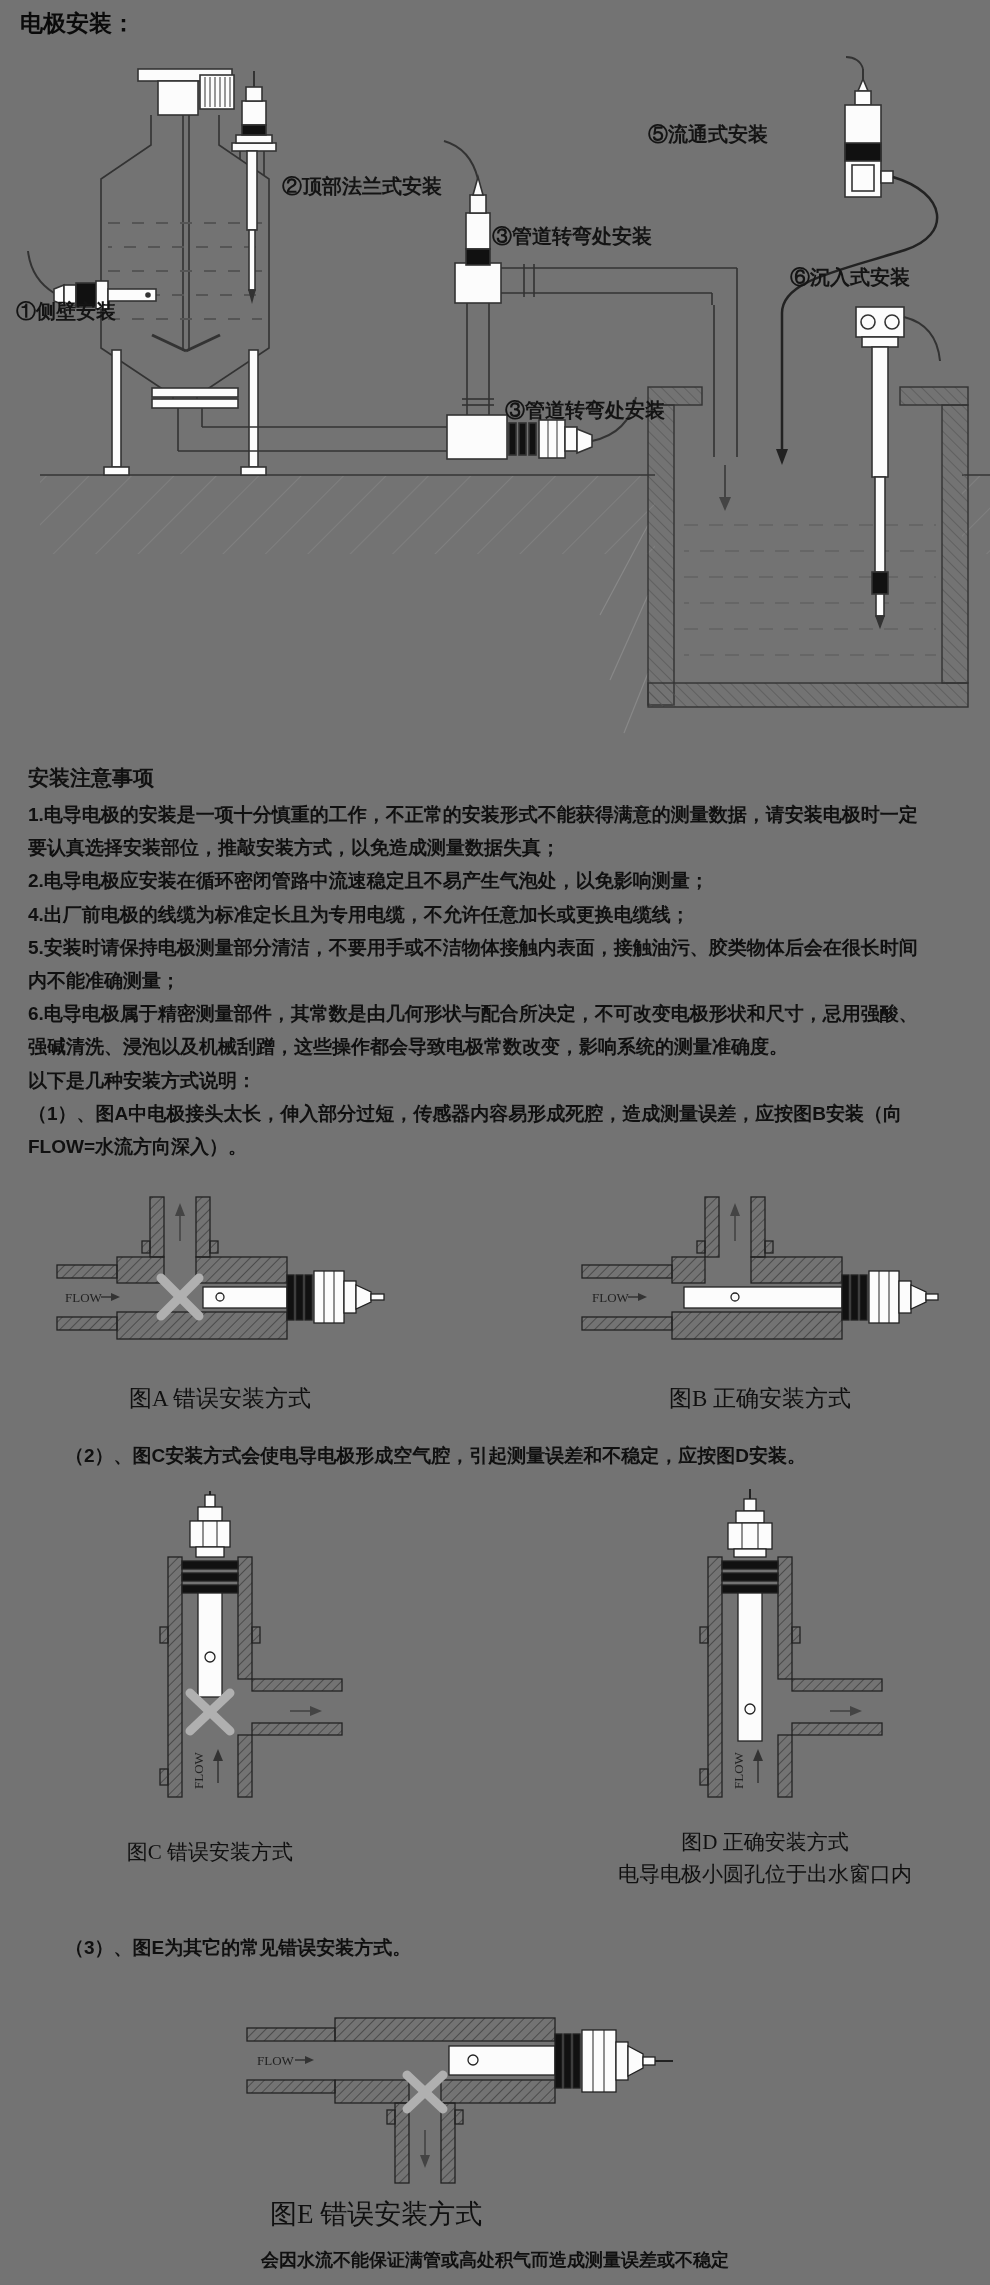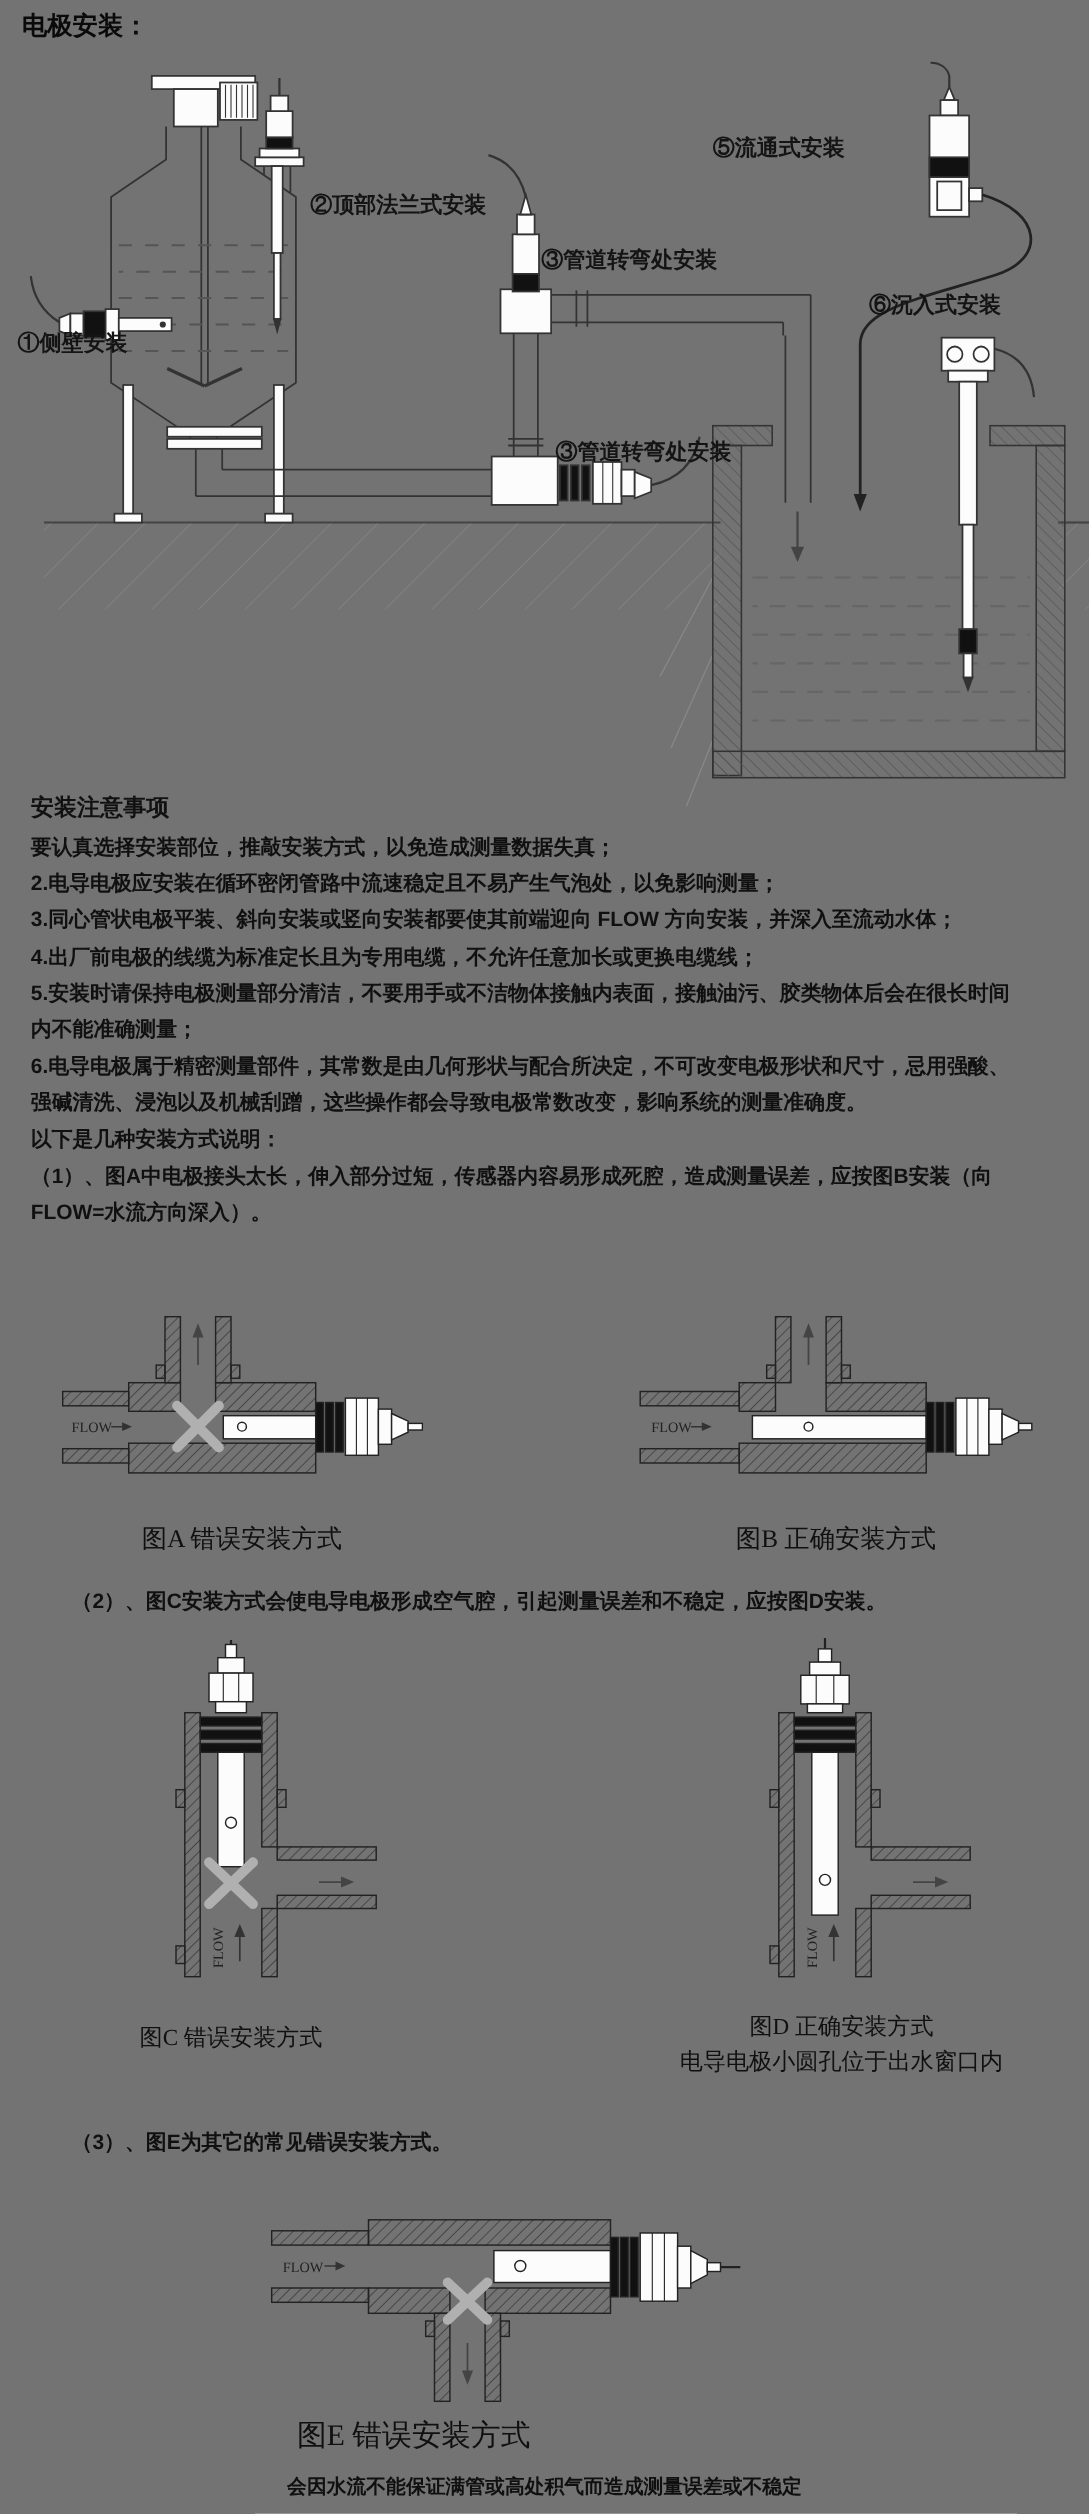--- a/index.html
+++ b/index.html
@@ -205,26 +205,26 @@
     </svg>
 
     <span class="abs dlabel" style="left:16px;top:243px;">①侧壁安装</span>
     <span class="abs dlabel" style="left:282px;top:118px;">②顶部法兰式安装</span>
     <span class="abs dlabel" style="left:505px;top:330px;margin-top:12px;">③管道转弯处安装</span>
     <span class="abs dlabel" style="left:492px;top:168px;">③管道转弯处安装</span>
     <span class="abs dlabel" style="left:648px;top:66px;">⑤流通式安装</span>
     <span class="abs dlabel" style="left:790px;top:209px;">⑥沉入式安装</span>
   </div>
 
-  <div class="abs" style="left:28px;top:720px;width:950px;">
+  <div class="abs" style="left:28px;top:764px;width:950px;">
     <div class="heading">安装注意事项</div>
     <div style="height:6px;"></div>
+    <div class="nline">1.电导电极的安装是一项十分慎重的工作，不正常的安装形式不能获得满意的测量数据，请安装电极时一定</div>
     <div class="nline">要认真选择安装部位，推敲安装方式，以免造成测量数据失真；</div>
     <div class="nline">2.电导电极应安装在循环密闭管路中流速稳定且不易产生气泡处，以免影响测量；</div>
-    <div class="nline">3.同心管状电极平装、斜向安装或竖向安装都要使其前端迎向 FLOW 方向安装，并深入至流动水体；</div>
     <div class="nline">4.出厂前电极的线缆为标准定长且为专用电缆，不允许任意加长或更换电缆线；</div>
     <div class="nline">5.安装时请保持电极测量部分清洁，不要用手或不洁物体接触内表面，接触油污、胶类物体后会在很长时间</div>
     <div class="nline">内不能准确测量；</div>
     <div class="nline">6.电导电极属于精密测量部件，其常数是由几何形状与配合所决定，不可改变电极形状和尺寸，忌用强酸、</div>
     <div class="nline">强碱清洗、浸泡以及机械刮蹭，这些操作都会导致电极常数改变，影响系统的测量准确度。</div>
     <div class="nline">以下是几种安装方式说明：</div>
     <div class="nline">（1）、图A中电极接头太长，伸入部分过短，传感器内容易形成死腔，造成测量误差，应按图B安装（向</div>
     <div class="nline">FLOW=水流方向深入）。</div>
   </div>
 

